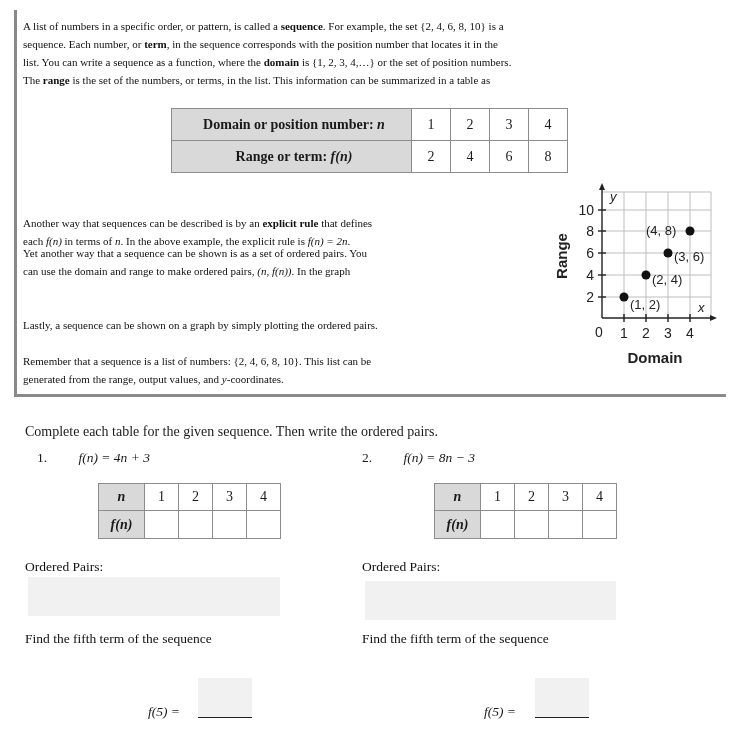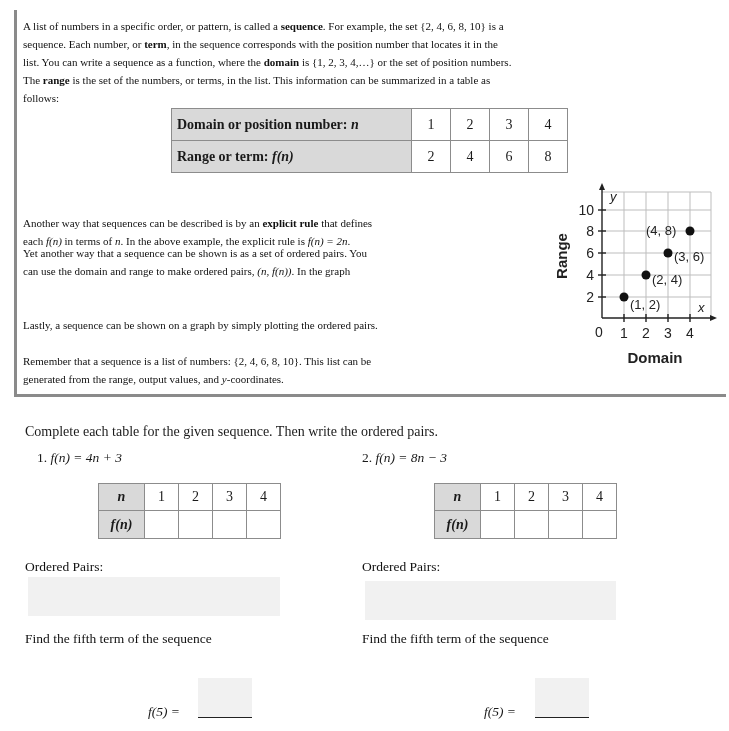--- a/index.html
+++ b/index.html
@@ -17,35 +17,35 @@
   }
   .para b { font-weight: bold; }
   .para i { font-style: italic; }
 
   
   table.example {
     position: absolute; left: 171px; top: 108px; border-collapse: collapse;
     font-family: "Liberation Serif", "DejaVu Serif", serif; font-size: 14px;
   }
   table.example td { border: 1px solid #8c8c8c; height: 32px; text-align: center; width: 39px; }
-  table.example td.head { background: #d9d9d9; text-align: left; padding-left: 5px; width: 240px; font-weight: bold; }
+  table.example td.head { background: #d9d9d9; text-align: center; padding-left: 5px; width: 240px; font-weight: bold; }
 
   
   #graph { position: absolute; left: 548px; top: 182px; width: 180px; height: 190px; }
   #graph svg { position: absolute; left: 0; top: 0; }
 
   
   .instr {
     position: absolute; left: 25px; top: 424px; font-size: 14px; font-weight: normal;
     font-family: "Liberation Serif", "DejaVu Serif", serif;
   }
   .problem-label {
     position: absolute; font-size: 13.5px; font-family: "Liberation Serif", "DejaVu Serif", serif;
   }
-  .problem-label i { font-style: italic; }
+  .problem-label i { font-style: italic; margin-left: 28px; }
 
   table.ex {
     position: absolute; border-collapse: collapse; font-size: 14px;
     font-family: "Liberation Serif", "DejaVu Serif", serif;
   }
   table.ex td { border: 1px solid #8c8c8c; width: 34px; height: 28px; text-align: center; }
   table.ex tr:first-child td { height: 27px; }
   table.ex td.head { background: #d9d9d9; width: 46px; font-weight: bold; font-style: italic; }
 
   .label { position: absolute; font-size: 13.5px; font-family: "Liberation Serif", "DejaVu Serif", serif; color: #111; }
@@ -57,21 +57,20 @@
 </head>
 <body>
 
 <div id="intro-box"></div>
 
 <div class="para" style="top:17px;">
   <div><span>A list of numbers in a specific order, or pattern, is called a </span><b>sequence</b><span>.  For example, the set {2, 4, 6, 8, 10} is a</span></div>
   <div><span>sequence.  Each number, or </span><b>term</b><span>, in the sequence corresponds with the position number that locates it in the</span></div>
   <div><span>list.  You can write a sequence as a function, where the </span><b>domain</b><span> is {1, 2, 3, 4,…} or the set of position numbers.</span></div>
   <div><span>The </span><b>range</b><span> is the set of the numbers, or terms, in the list.  This information can be summarized in a table as</span></div>
-  <div><span>follows:</span></div>
 </div>
 
 <table class="example">
   <tbody>
       <tr>
     <td class="head"><span>Domain or position number: </span><i>n</i></td>
     <td>1</td>
     <td>2</td>
     <td>3</td>
     <td>4</td>

